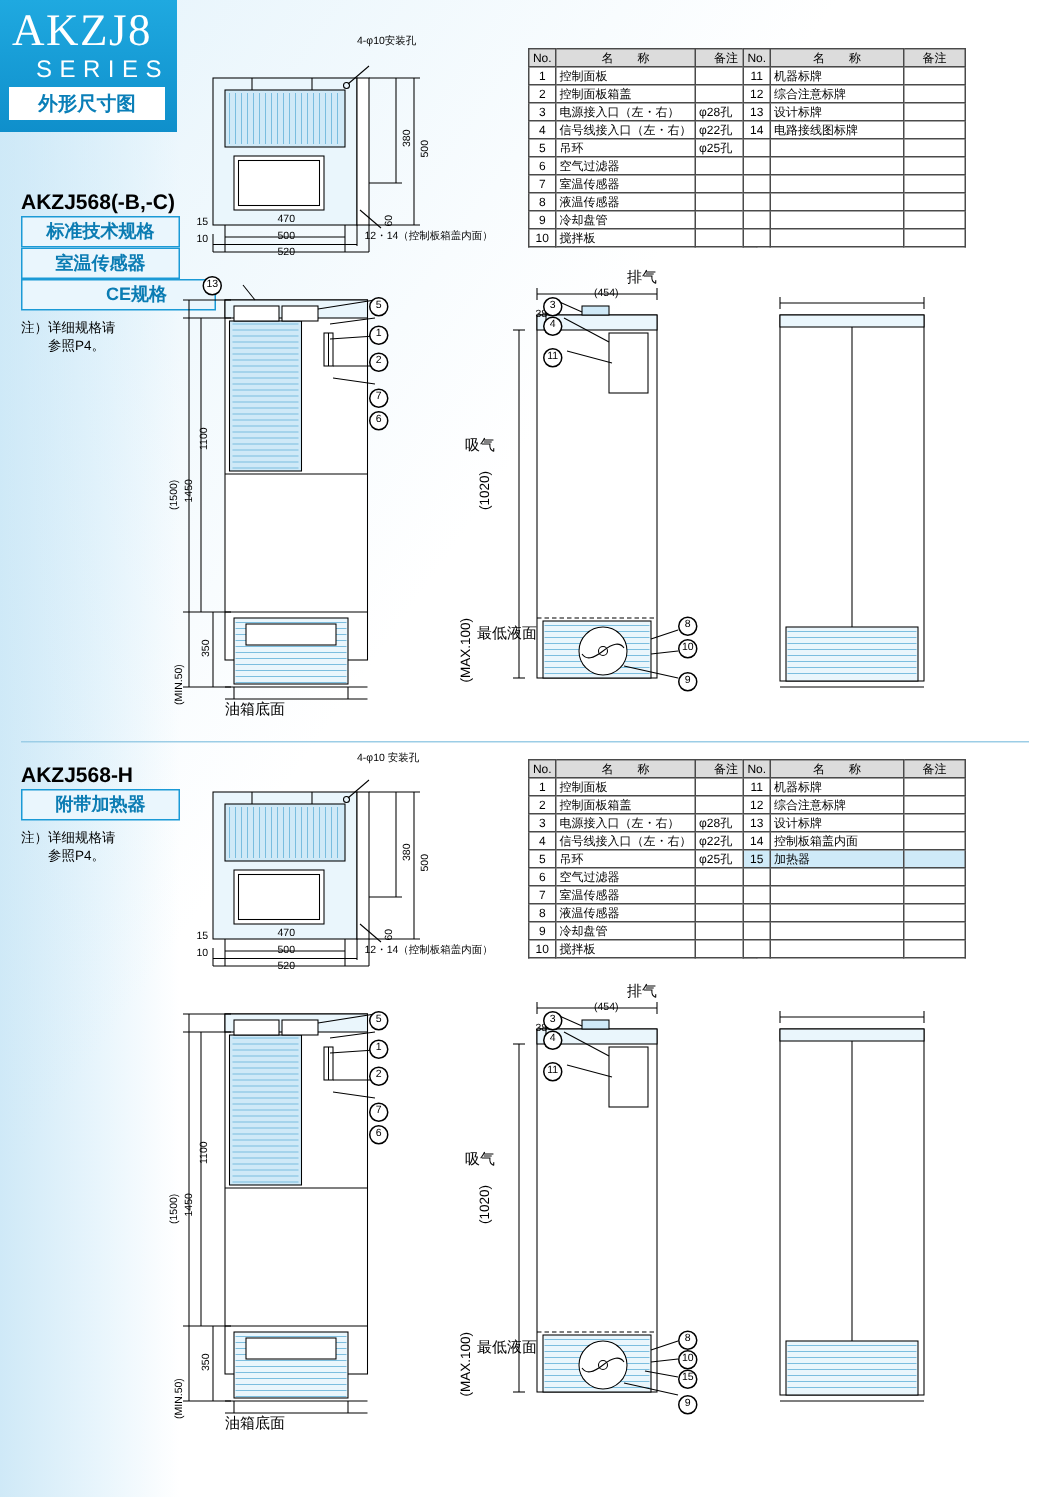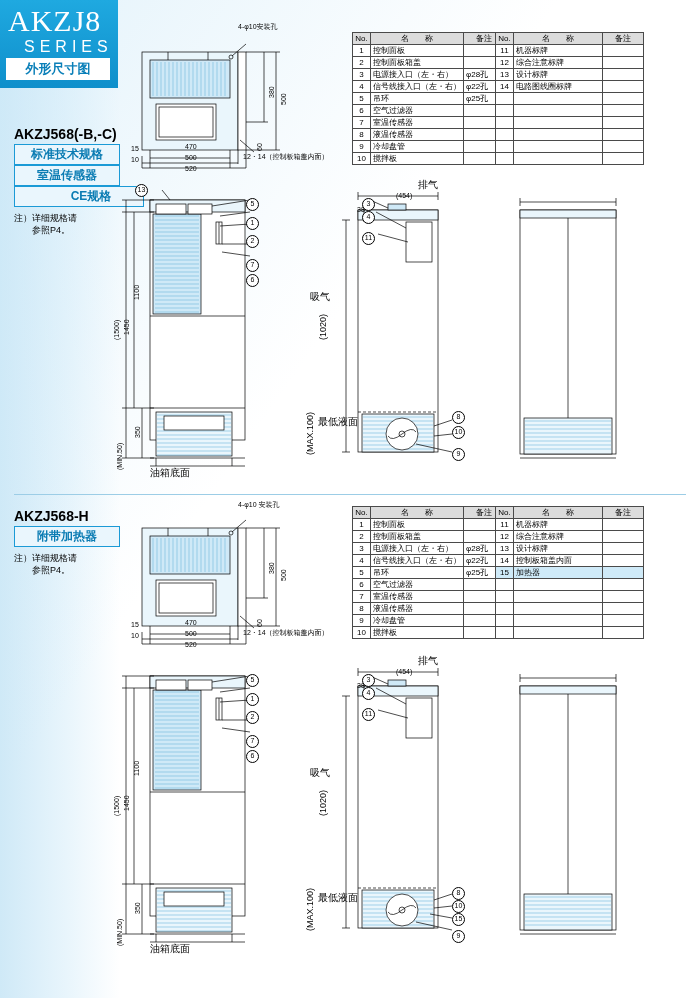--- a/index.html
+++ b/index.html
@@ -175,21 +175,21 @@
         <td class="nm">综合注意标牌</td>
         <td class="rm"></td>
       </tr>
     <tr>
         <td class="num">13</td>
         <td class="nm">设计标牌</td>
         <td class="rm"></td>
       </tr>
     <tr>
         <td class="num">14</td>
-        <td class="nm">电路图线圈标牌</td>
+        <td class="nm">电路接线图标牌</td>
         <td class="rm"></td>
       </tr>
     <tr>
         <td class="num"></td>
         <td class="nm"></td>
         <td class="rm"></td>
       </tr>
     <tr>
         <td class="num"></td>
         <td class="nm"></td>

